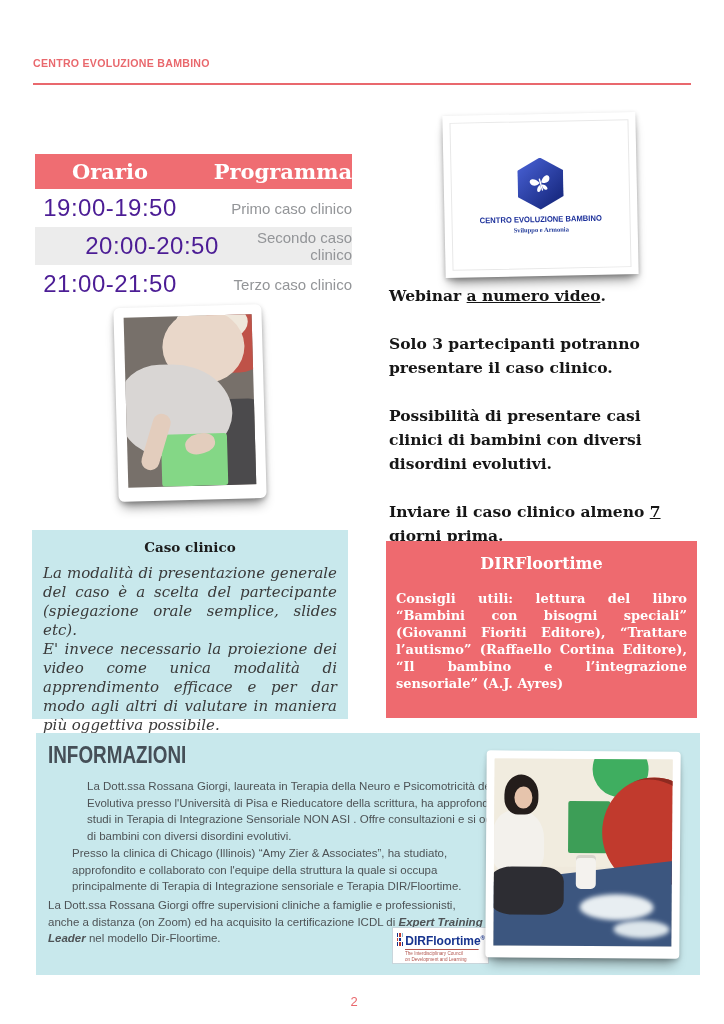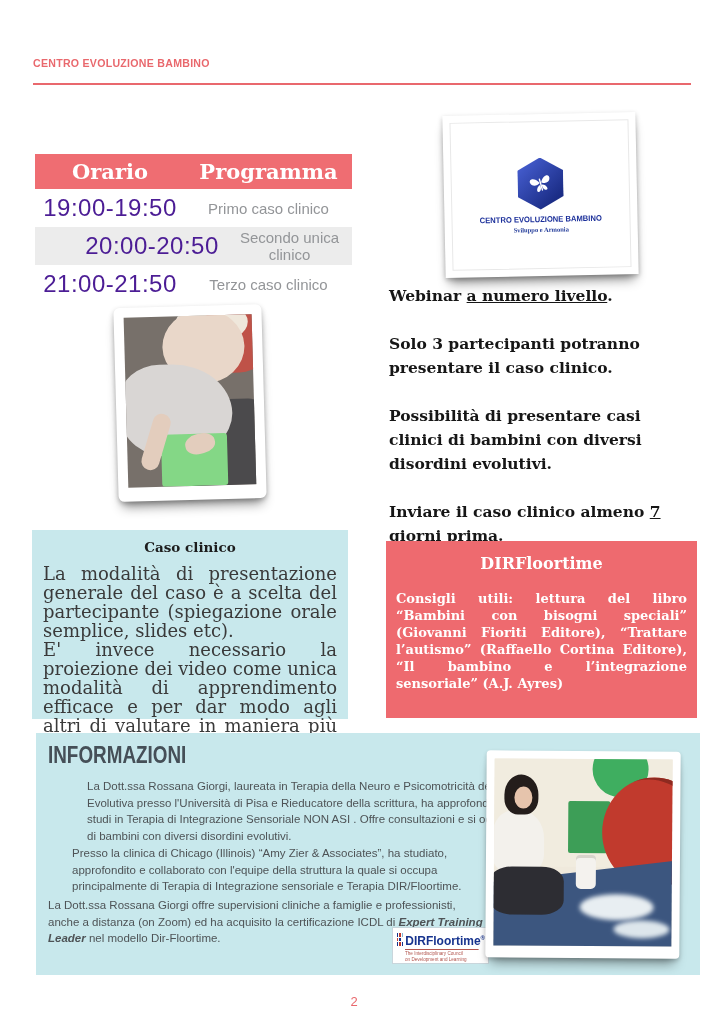--- a/index.html
+++ b/index.html
@@ -11,21 +11,21 @@
          color:#e9686d;letter-spacing:.3px;transform:scaleX(.92);transform-origin:left;}
   .rule{position:absolute;left:33px;top:83px;width:658px;height:2px;background:#e9686d;}
 
   
   .schedule{position:absolute;left:35px;top:127px;width:317px;margin-top:27px;}
   .thead{display:flex;align-items:center;height:35px;background:#ef6d72;color:#fff;
          font-family:"DejaVu Serif",serif;font-weight:bold;font-size:21px;}
   .trow{display:flex;align-items:center;height:38px;background:#fff;}
   .trow.alt{background:#ececec;padding-left:42px;}
   .col-time{width:150px;text-align:center;}
-  .col-prog{flex:1;text-align:center;}
+  .col-prog{flex:1;text-align:right;}
   .time{font-size:24px;color:#4c1d95;letter-spacing:.5px;}
   .prog{font-size:15px;color:#939598;}
 
   
   .card{position:absolute;background:#fff;box-sizing:border-box;
         box-shadow:0 9px 12px -4px rgba(0,0,0,.45), 0 2px 5px rgba(0,0,0,.25);}
   .logo-card{left:444px;top:114px;width:193px;height:162px;transform:rotate(-1.2deg);
              display:flex;align-items:center;justify-content:center;}
   .logo-inner{width:177px;height:146px;border:1px solid #e8e8e8;display:flex;flex-direction:column;
               align-items:center;justify-content:center;}
@@ -52,22 +52,22 @@
            font-family:"DejaVu Serif",serif;font-size:15.5px;font-weight:600;
            color:#161616;line-height:24px;}
   .webinar p{margin:0 0 24px 0;}
   .u{text-decoration:underline;}
 
   
   .caso{position:absolute;left:32px;top:530px;width:316px;height:189px;background:#c8e8ec;
         box-sizing:border-box;padding:9px 11px;}
   .caso h3{margin:0 0 9px 0;text-align:center;font-family:"DejaVu Serif",serif;
            font-size:13.5px;color:#1d1d1d;}
-  .caso .cbody{font-family:"DejaVu Serif",serif;font-weight:500;
-               font-size:18px;line-height:19px;color:#3a3a3a;text-align:justify;}
+  .caso .cbody{font-family:"DejaVu Serif",serif;font-style:italic;font-weight:500;
+               font-size:15px;line-height:19px;color:#3a3a3a;text-align:justify;}
 
   
   .prereq{position:absolute;left:386px;top:541px;width:311px;height:177px;background:#ee6a6f;
           box-sizing:border-box;padding:10px 10px;color:#fff;}
   .prereq h3{margin:3px 0 17px 0;text-align:center;font-family:"DejaVu Serif",serif;
              font-size:16px;font-weight:bold;}
   .prereq .pbody{font-family:"DejaVu Serif",serif;font-weight:600;font-size:13px;
                  line-height:17px;text-align:justify;}
 
   
@@ -131,21 +131,21 @@
     <div class="thead">
       <div class="col-time">Orario</div>
       <div class="col-prog">Programma</div>
     </div>
     <div class="trow">
       <div class="col-time time">19:00-19:50</div>
       <div class="col-prog prog">Primo caso clinico</div>
     </div>
     <div class="trow alt">
       <div class="col-time time">20:00-20:50</div>
-      <div class="col-prog prog">Secondo unica clinico</div>
+      <div class="col-prog prog">Secondo caso clinico</div>
     </div>
     <div class="trow">
       <div class="col-time time">21:00-21:50</div>
       <div class="col-prog prog">Terzo caso clinico</div>
     </div>
   </div>
 
   <div class="card logo-card">
     <div class="logo-inner">
       <div class="hexagon">
@@ -171,21 +171,21 @@
       <div class="baby-hair"></div>
       <div class="baby-head"></div>
       <div class="baby-shirt"></div>
       <div class="baby-box"></div>
       <div class="baby-arm"></div>
       <div class="baby-hand"></div>
     </div>
   </div>
 
   <div class="webinar">
-    <p><span>Webinar </span><span class="u">a numero livello</span><span>.</span></p>
+    <p><span>Webinar </span><span class="u">a numero video</span><span>.</span></p>
     <p>Solo 3 partecipanti potranno presentare il caso clinico.</p>
     <p>Possibilità di presentare casi clinici di bambini con diversi disordini evolutivi.</p>
     <p><span>Inviare il caso clinico almeno </span><span class="u">7 giorni prima.</span></p>
   </div>
 
   <div class="caso">
     <h3>Caso clinico</h3>
     <div class="cbody">La modalità di presentazione generale del caso è a scelta del partecipante (spiegazione orale semplice, slides etc).</div>
     <div class="cbody">E' invece necessario la proiezione dei video come unica modalità di apprendimento efficace e per dar modo agli altri di valutare in maniera più oggettiva possibile.</div>
   </div>

